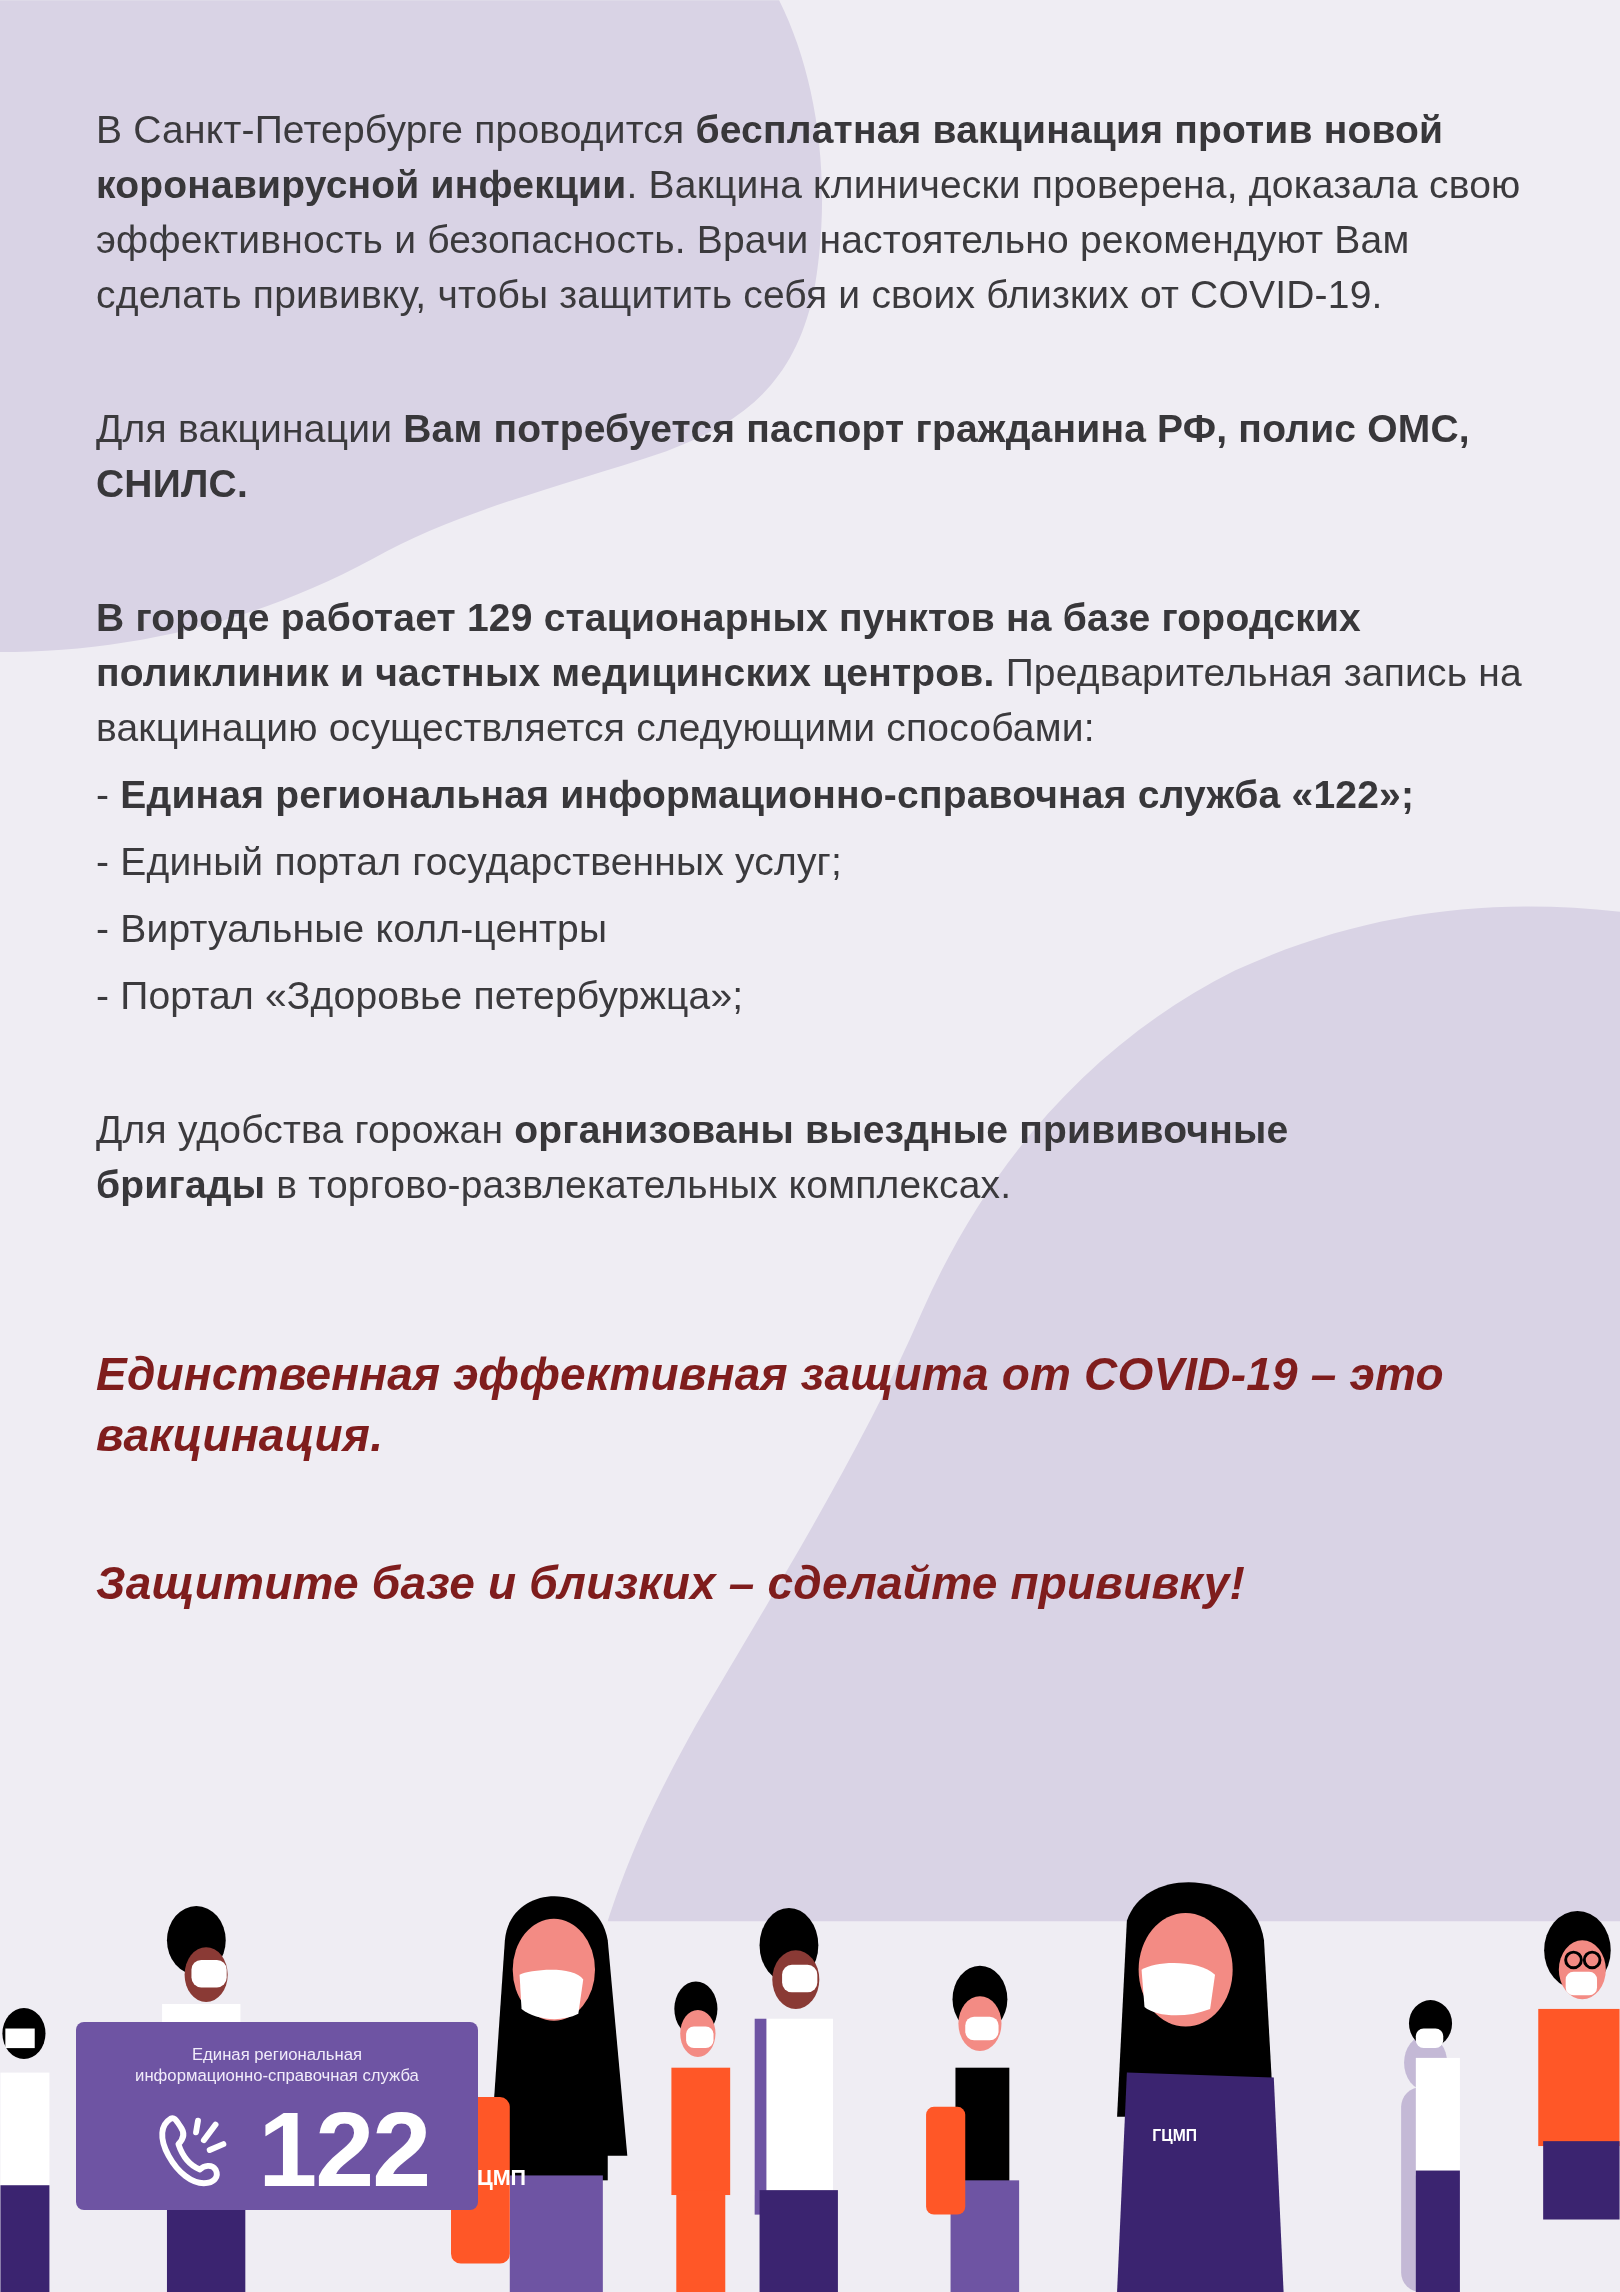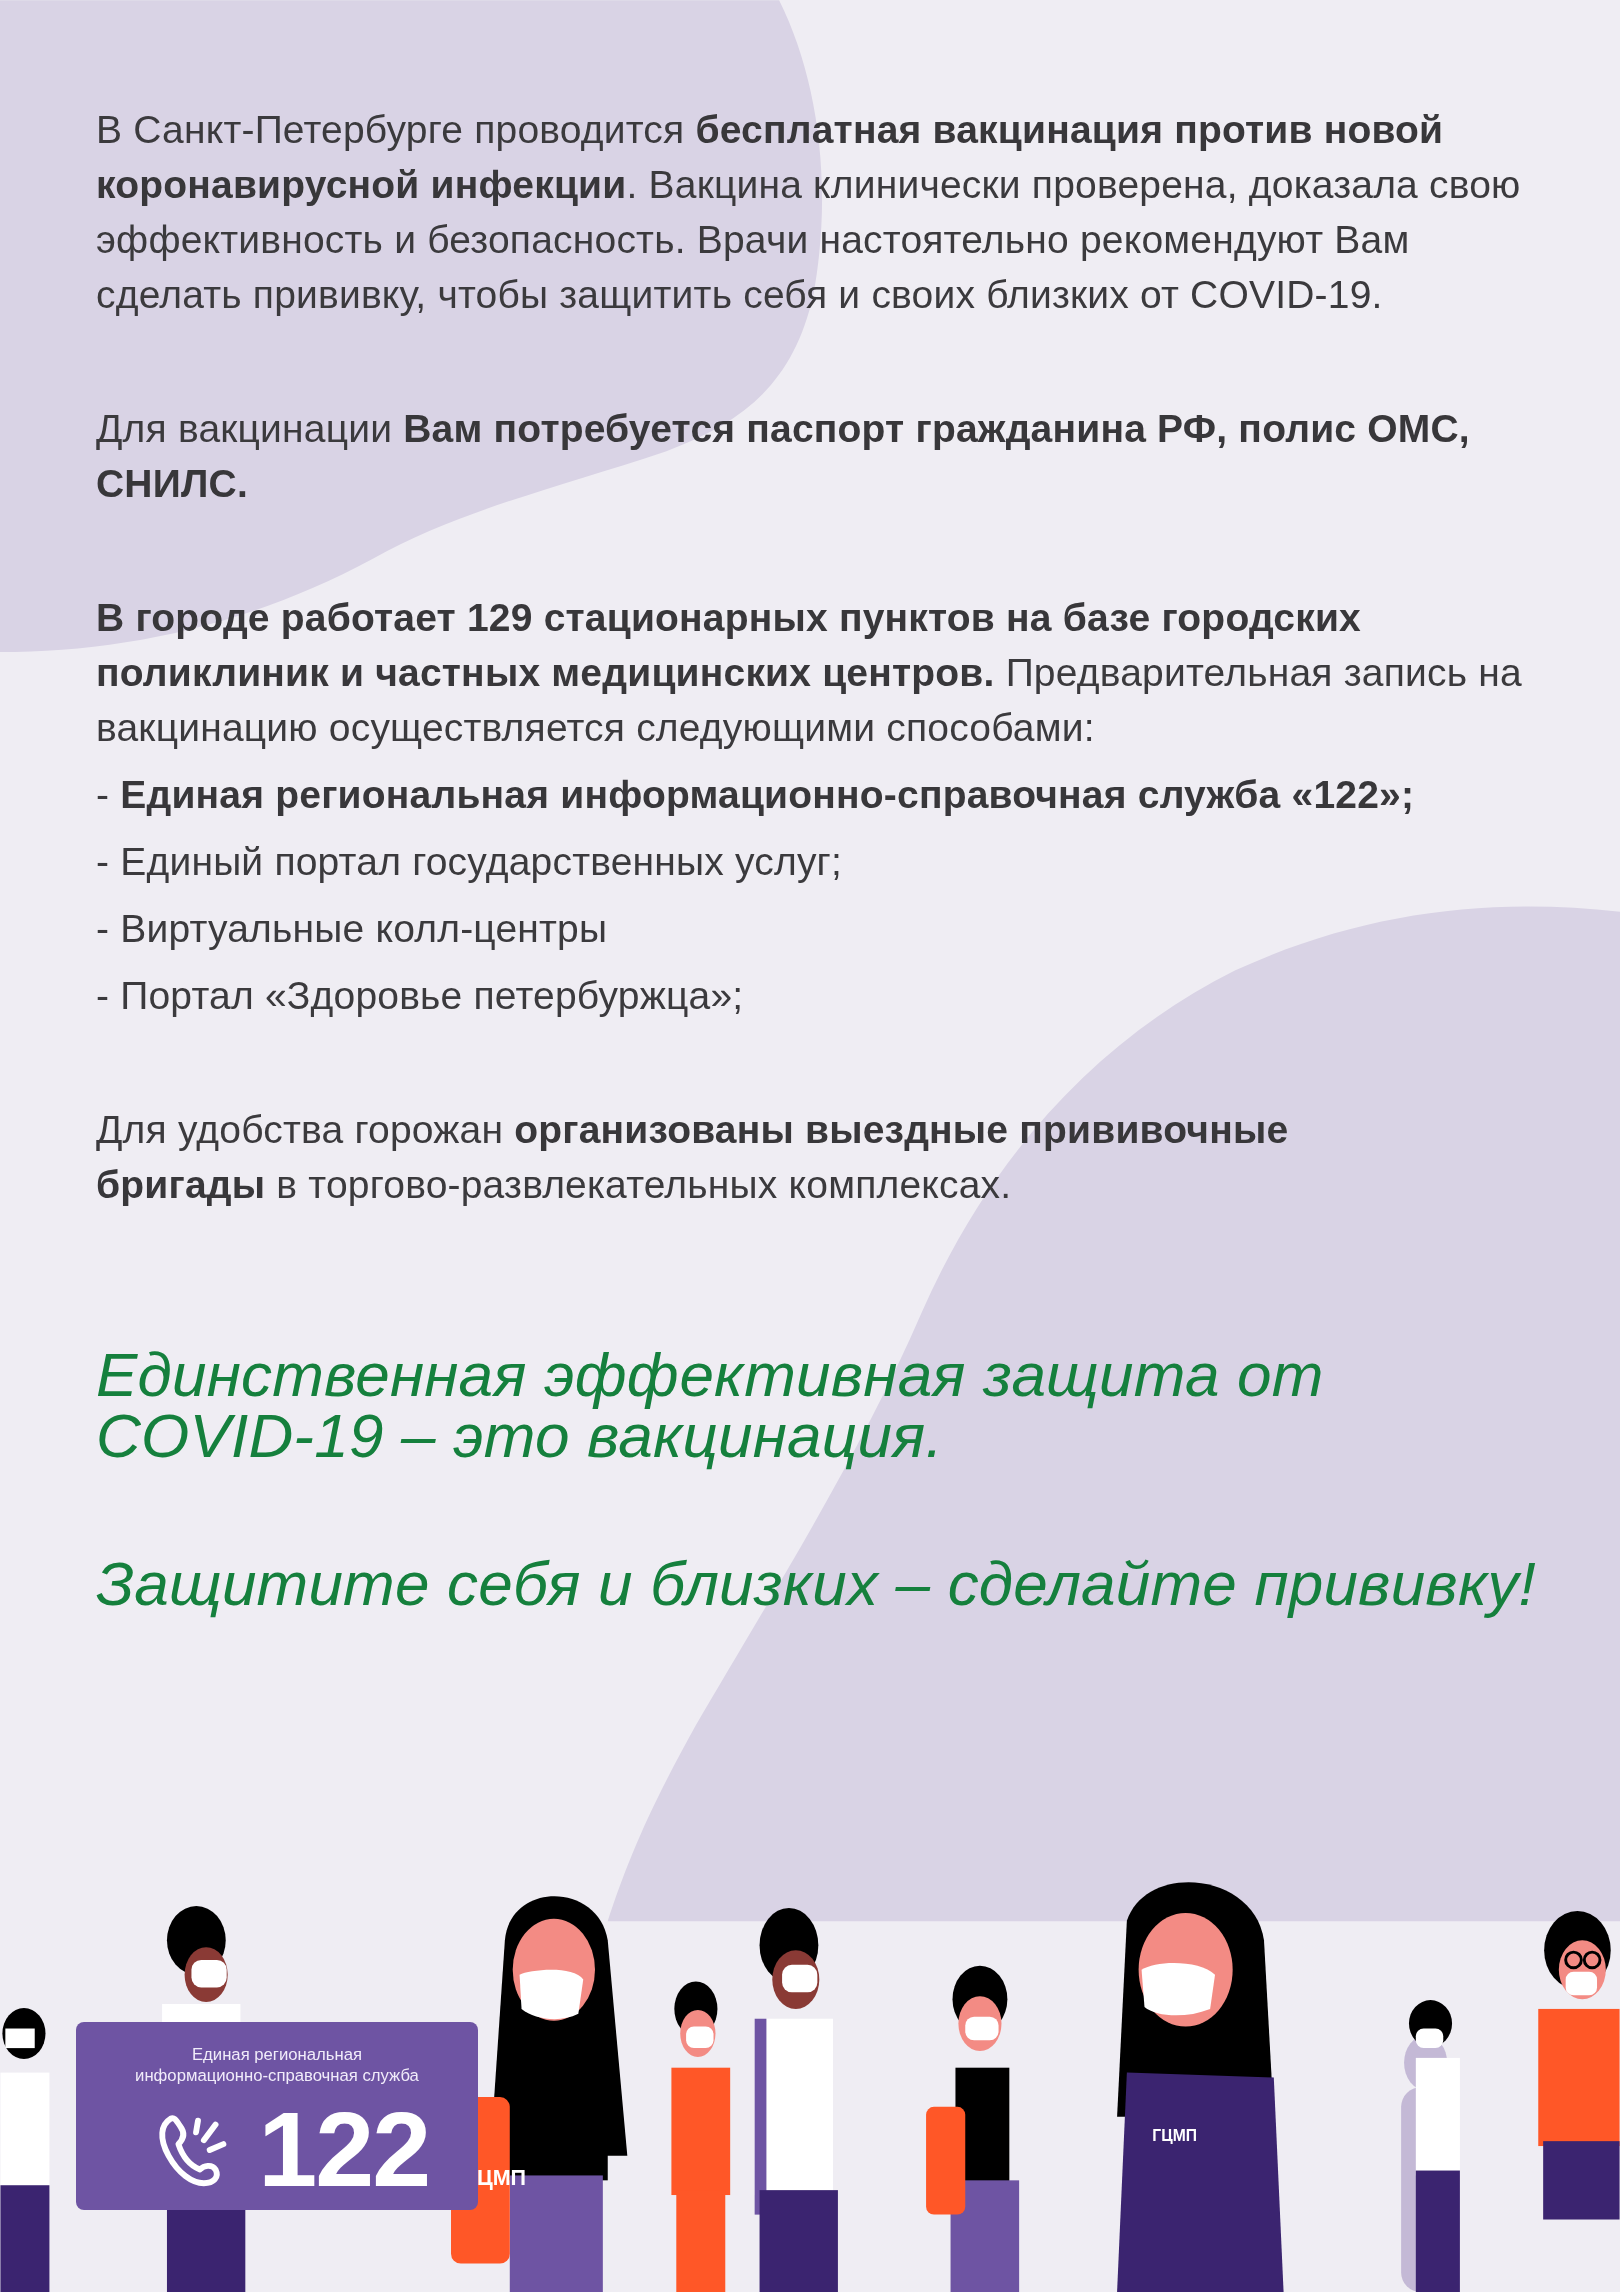--- a/index.html
+++ b/index.html
@@ -11,21 +11,21 @@
   }
   .blob { position: absolute; z-index: 0; }
   .content {
     position: absolute; left: 84px; top: 90px; width: 1490px; z-index: 2;
     font-size: 39px; line-height: 55px; letter-spacing: 0.2px;
   }
   .content p { margin: 12px; }
   .gap { height: 55px; }
   .b { font-weight: 700; color: #38373a; }
   .slogan {
-    font-style: italic; font-weight: 400; font-size: 62px; line-height: 61px; color: #15803d;
+    font-style: italic; font-weight: 700; font-size: 46px; line-height: 61px; color: #7f1d1d;
   }
   .crowd { position: absolute; left: 0; top: 1862px; width: 1620px; height: 430px; z-index: 1; }
   .hotline {
     position: absolute; left: 76px; top: 2022px; width: 402px; height: 188px;
     background: #6e54a3; border-radius: 8px; z-index: 3; color: #fff; text-align: center;
   }
   .hotline-title {
     margin-top: 21.6px; font-size: 16.7px; line-height: 21.6px; color: #f1ecfa;
   }
   .hotline-row { display: flex; align-items: center; justify-content: center; margin-top: 7.8px; padding-left: 28px; }
@@ -61,21 +61,21 @@
     <p><span>- </span><span>Портал «Здоровье петербуржца»;</span></p>
   </div>
   <div class="gap"></div>
   <p style="width:1215px;">
     <span>Для удобства горожан </span><span class="b">организованы выездные прививочные бригады</span><span> в торгово-развлекательных комплексах.</span>
   </p>
   <div class="gap"></div>
   <div class="gap" style="height:53px"></div>
   <p class="slogan" style="width:1451px;">Единственная эффективная защита от COVID-19 – это вакцинация.</p>
   <div class="gap" style="height:63px"></div>
-  <p class="slogan">Защитите себя и близких – сделайте прививку!</p>
+  <p class="slogan">Защитите базе и близких – сделайте прививку!</p>
 </div>
 
 <svg class="crowd" viewBox="0 0 1653 439">
 
   <g fill="#c4b9d6">
     <ellipse cx="1230" cy="220" rx="22" ry="28"></ellipse>
     <rect x="1205" y="245" width="50" height="194" rx="20"></rect>
     <ellipse cx="1455" cy="205" rx="22" ry="28"></ellipse>
     <rect x="1430" y="230" width="50" height="209" rx="20"></rect>
   </g>

